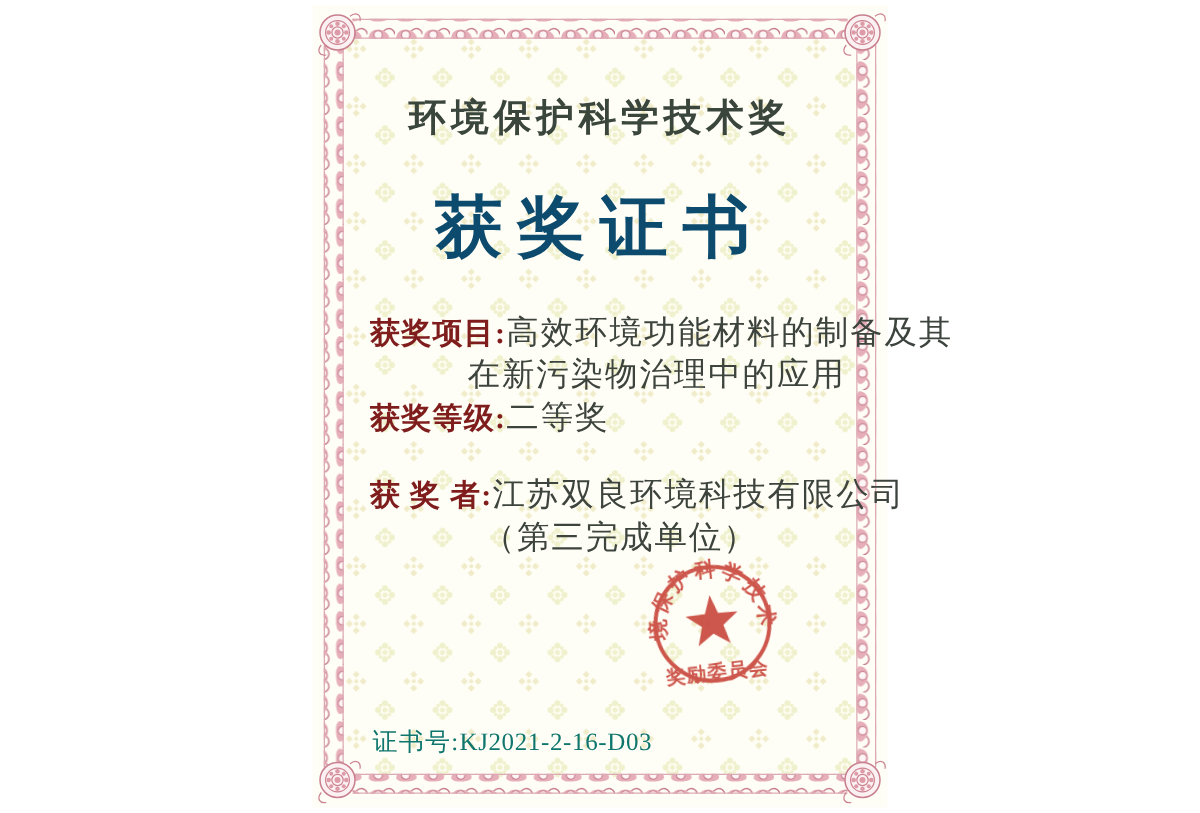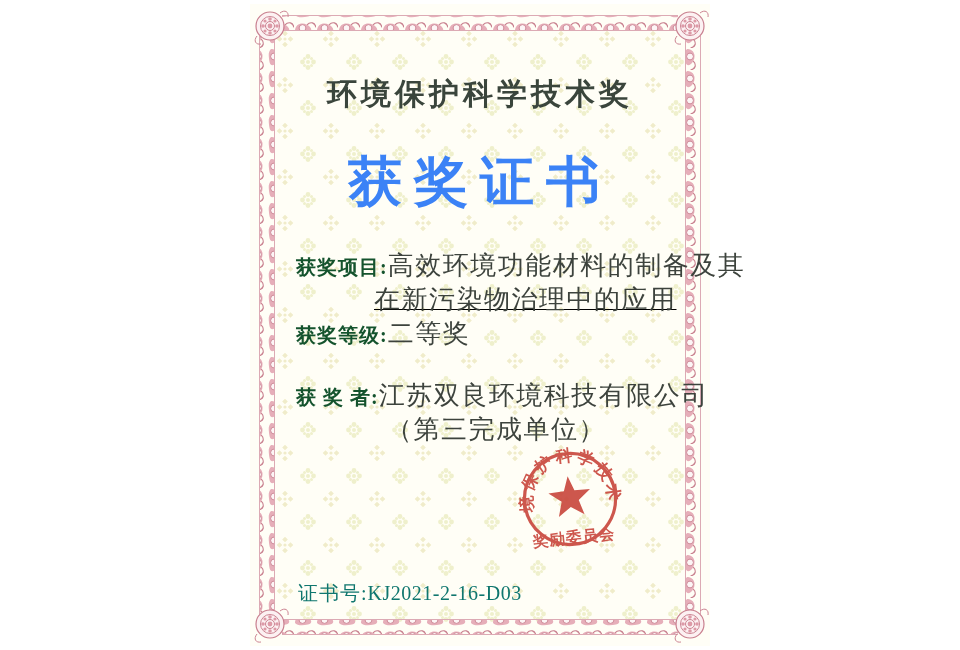--- a/index.html
+++ b/index.html
@@ -13,27 +13,27 @@
   }
   .frame-svg{position:absolute;left:0;top:0;z-index:0;}
   .content{position:absolute;left:0;top:0;width:100%;height:100%;z-index:1;}
 
   .award-name{
     position:absolute;top:70px;left:0;width:100%;text-align:center;
     font-size:30px;font-weight:bold;letter-spacing:4px;color:#3a453c;
   }
   .cert-title{
     position:absolute;top:142px;left:0;width:100%;text-align:center;
-    font-size:54px;font-weight:bold;letter-spacing:12px;color:#3b82f6;
+    font-size:54px;font-weight:bold;letter-spacing:12px;color:#0c4a6e;
   }
   .line{position:absolute;white-space:nowrap;}
-  .lbl{font-size:20px;font-weight:bold;color:#14532d;letter-spacing:1px;}
+  .lbl{font-size:24px;font-weight:bold;color:#7f1d1d;letter-spacing:1px;}
   .val{font-size:26px;color:#3d433d;letter-spacing:1.5px;}
   .l1{top:244px;left:46px;}
-  .l2{top:278px;left:124px;text-decoration:underline;}
+  .l2{top:278px;left:124px;}
   .l3{top:312px;left:46px;}
   .l4{top:374px;left:46px;}
   .l5{top:408px;left:136px;}
 
   .date-line{
     position:absolute;top:536px;right:24px;
     font-size:29px;color:#4a4d4a;letter-spacing:3px;white-space:nowrap;
   }
   .cert-no{
     position:absolute;top:576px;left:48px;

